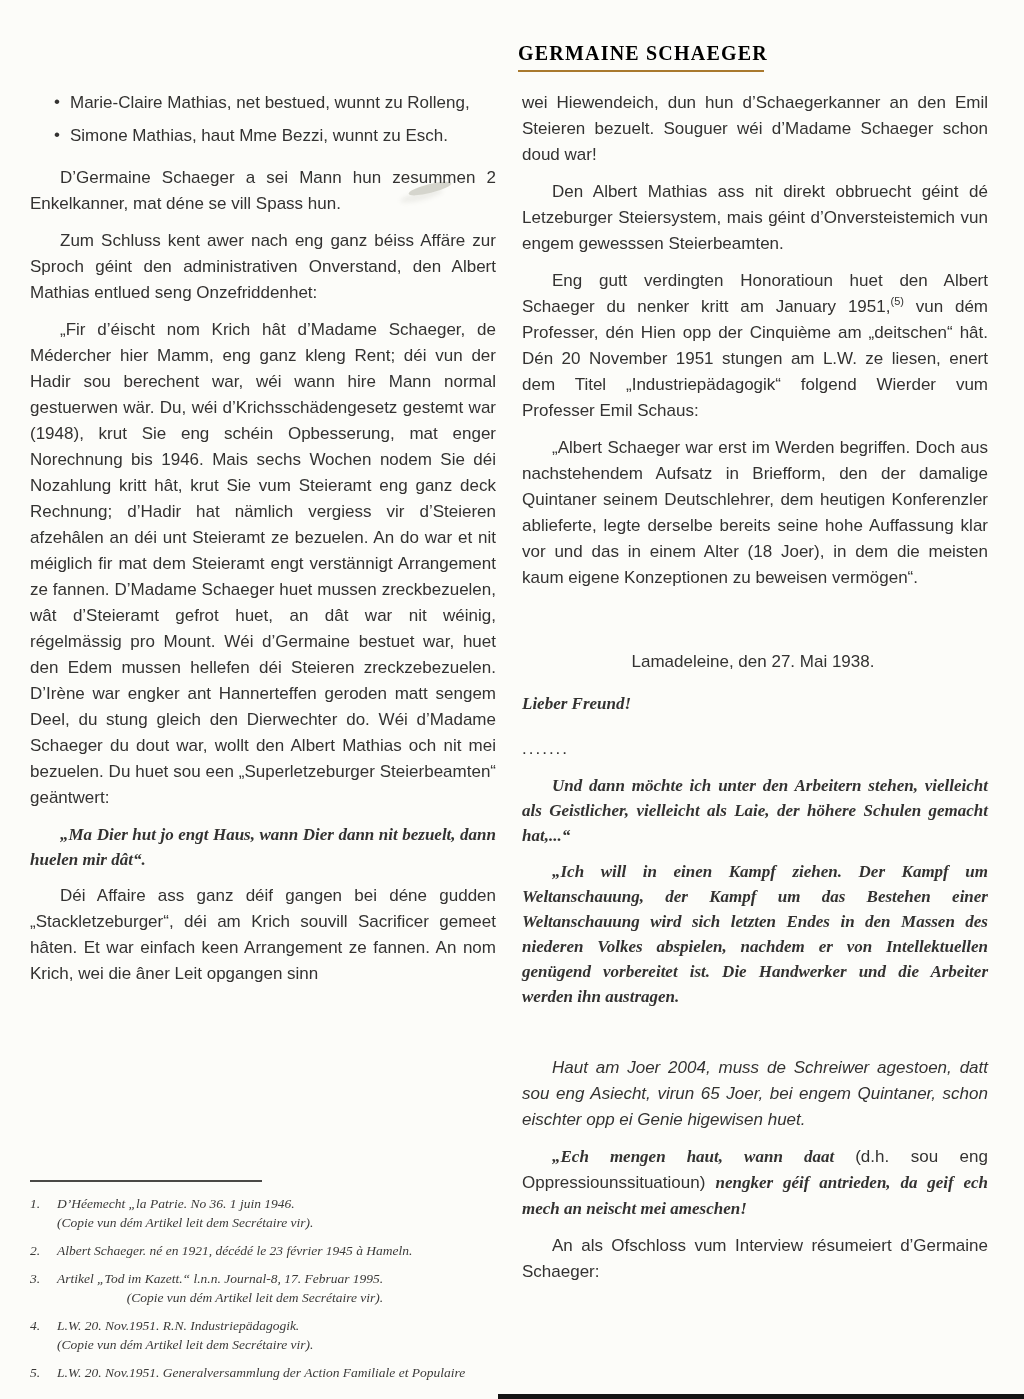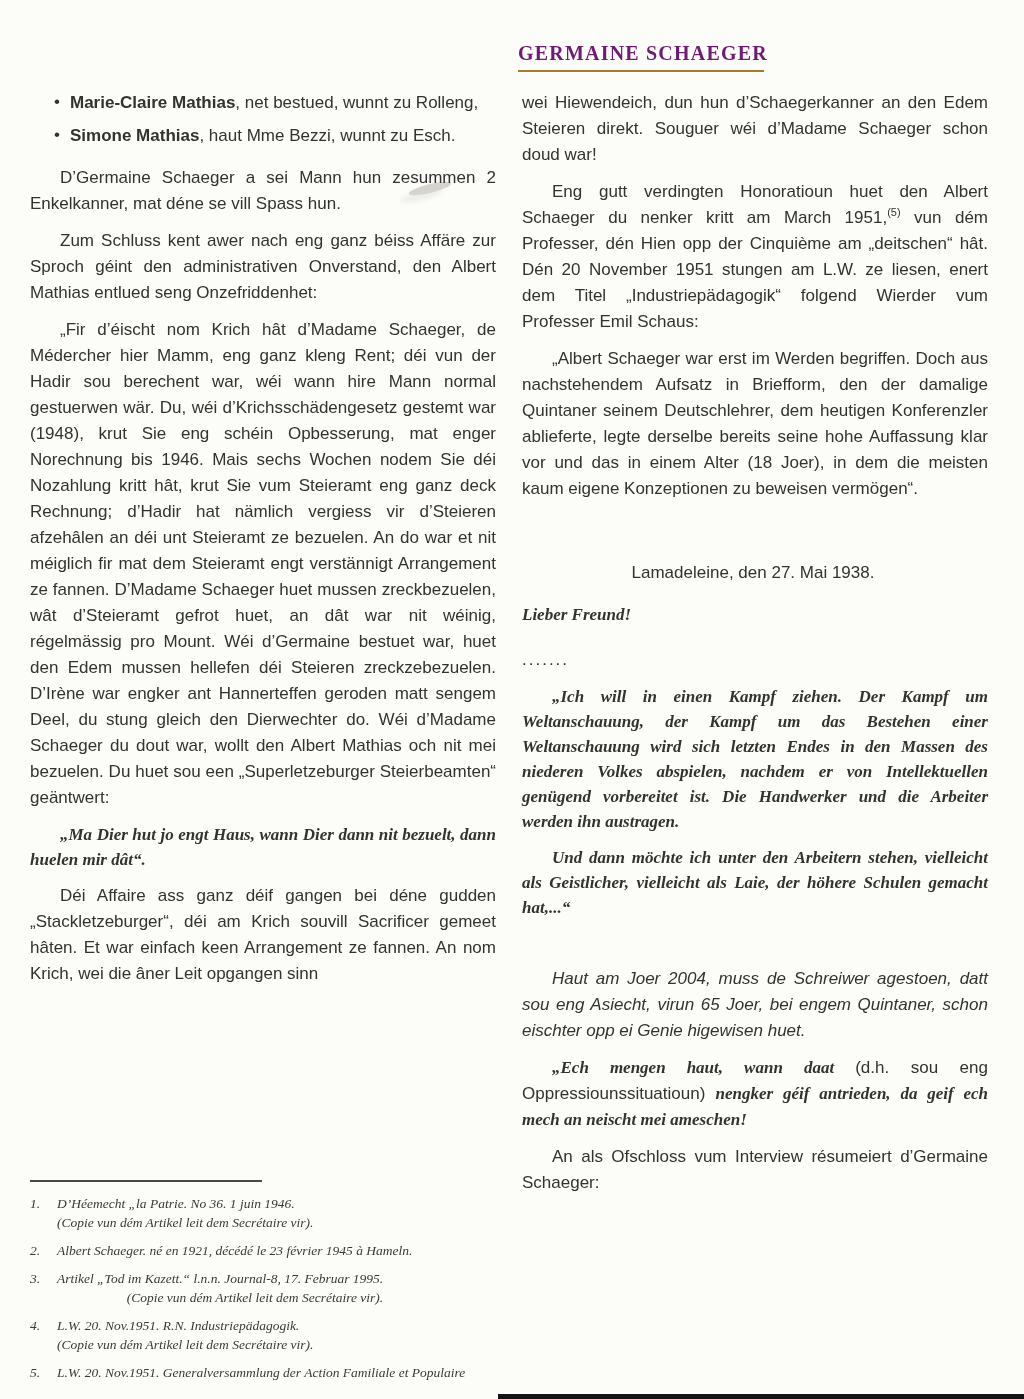--- a/index.html
+++ b/index.html
@@ -12,39 +12,39 @@
     font-family:"Liberation Sans", sans-serif;
     color:#333231;
     overflow:hidden;
   }
   .title{
     position:absolute; left:518px; top:42px;
     width:246px;
     font-family:"Liberation Serif", serif;
     font-size:20px; font-weight:bold;
     letter-spacing:1.2px;
-    color:#701a75;
+    color:#000000;
     border-bottom:2px solid #a9792e;
     padding-bottom:5px;
     white-space:nowrap;
   }
   .columns{
     position:absolute; top:90px; left:30px;
     width:958px;
     display:flex; gap:26px;
     align-items:flex-start;
   }
   .col{
     width:466px;
     font-size:17px; line-height:26px;
     text-align:justify;
   }
   .col p{ margin:0 0 11px; text-indent:30px; }
   .col p.noindent{ text-indent:0; }
-  .bold{ font-weight:bold; }
+  .bold{ font-weight:normal; }
   .bi{
     font-family:"Liberation Serif", serif;
     font-style:italic; font-weight:bold;
     line-height:25px;
   }
   .bullets{ list-style:none; margin:0 0 16px; }
   .bullets li{ position:relative; padding-left:40px; margin-bottom:7px; text-align:left; }
   .bullets li .dot{
     position:absolute; left:24px; top:-1px;
     font-size:17px;
@@ -103,30 +103,31 @@
         </li>
       </ul>
       <p>D’Germaine Schaeger a sei Mann hun zesummen 2 Enkelkanner, mat déne se vill Spass hun.</p>
       <p>Zum Schluss kent awer nach eng ganz béiss Affäre zur Sproch géint den administrativen Onverstand, den Albert Mathias entlued seng Onzefriddenhet:</p>
       <p>„Fir d’éischt nom Krich hât d’Madame Schaeger, de Médercher hier Mamm, eng ganz kleng Rent; déi vun der Hadir sou berechent war, wéi wann hire Mann normal gestuerwen wär. Du, wéi d’Krichsschädengesetz gestemt war (1948), krut Sie eng schéin Opbesserung, mat enger Norechnung bis 1946. Mais sechs Wochen nodem Sie déi Nozahlung kritt hât, krut Sie vum Steieramt eng ganz deck Rechnung; d’Hadir hat nämlich vergiess vir d’Steieren afzehâlen an déi unt Steieramt ze bezuelen. An do war et nit méiglich fir mat dem Steieramt engt verstännigt Arrangement ze fannen. D’Madame Schaeger huet mussen zreckbezuelen, wât d’Steieramt gefrot huet, an dât war nit wéinig, régelmässig pro Mount. Wéi d’Germaine bestuet war, huet den Edem mussen hellefen déi Steieren zreckzebezuelen. D’Irène war engker ant Hannerteffen geroden matt sengem Deel, du stung gleich den Dierwechter do. Wéi d’Madame Schaeger du dout war, wollt den Albert Mathias och nit mei bezuelen. Du huet sou een „Superletzeburger Steierbeamten“ geäntwert:</p>
       <p class="bi">„Ma Dier hut jo engt Haus, wann Dier dann nit bezuelt, dann huelen mir dât“.</p>
       <p>Déi Affaire ass ganz déif gangen bei déne gudden „Stackletzeburger“, déi am Krich souvill Sacrificer gemeet hâten. Et war einfach keen Arrangement ze fannen. An nom Krich, wei die âner Leit opgangen sinn</p>
     </div>
 
     <div class="col">
-      <p class="noindent">wei Hiewendeich, dun hun d’Schaegerkanner an den Edem Steieren direkt. Souguer wéi d’Madame Schaeger schon doud war!</p>
+      <p class="noindent">wei Hiewendeich, dun hun d’Schaegerkanner an den Emil Steieren bezuelt. Souguer wéi d’Madame Schaeger schon doud war!</p>
+      <p>Den Albert Mathias ass nit direkt obbruecht géint dé Letzeburger Steiersystem, mais géint d’Onversteistemich vun engem gewesssen Steierbeamten.</p>
       <p>
-        <span>Eng gutt verdingten Honoratioun huet den Albert Schaeger du nenker kritt am March 1951,</span><sup>(5)</sup><span> vun dém Professer, dén Hien opp der Cinquième am „deitschen“ hât. Dén 20 November 1951 stungen am L.W. ze liesen, enert dem Titel „Industriepädagogik“ folgend Wierder vum Professer Emil Schaus:</span>
+        <span>Eng gutt verdingten Honoratioun huet den Albert Schaeger du nenker kritt am January 1951,</span><sup>(5)</sup><span> vun dém Professer, dén Hien opp der Cinquième am „deitschen“ hât. Dén 20 November 1951 stungen am L.W. ze liesen, enert dem Titel „Industriepädagogik“ folgend Wierder vum Professer Emil Schaus:</span>
       </p>
       <p>„Albert Schaeger war erst im Werden begriffen. Doch aus nachstehendem Aufsatz in Briefform, den der damalige Quintaner seinem Deutschlehrer, dem heutigen Konferenzler ablieferte, legte derselbe bereits seine hohe Auffassung klar vor und das in einem Alter (18 Joer), in dem die meisten kaum eigene Konzeptionen zu beweisen vermögen“.</p>
       <p class="dateline">Lamadeleine, den 27. Mai 1938.</p>
       <p class="bi salutation">Lieber Freund!</p>
       <p class="ellipsis">.......</p>
+      <p class="bi">Und dann möchte ich unter den Arbeitern stehen, vielleicht als Geistlicher, vielleicht als Laie, der höhere Schulen gemacht hat,...“</p>
       <p class="bi quote-block">„Ich will in einen Kampf ziehen. Der Kampf um Weltanschauung, der Kampf um das Bestehen einer Weltanschauung wird sich letzten Endes in den Massen des niederen Volkes abspielen, nachdem er von Intellektuellen genügend vorbereitet ist. Die Handwerker und die Arbeiter werden ihn austragen.</p>
-      <p class="bi">Und dann möchte ich unter den Arbeitern stehen, vielleicht als Geistlicher, vielleicht als Laie, der höhere Schulen gemacht hat,...“</p>
       <p class="gap-top">Haut am Joer 2004, muss de Schreiwer agestoen, datt sou eng Asiecht, virun 65 Joer, bei engem Quintaner, schon eischter opp ei Genie higewisen huet.</p>
       <p>
         <span class="bi">„Ech mengen haut, wann daat </span><span>(d.h. sou eng Oppressiounssituatioun) </span><span class="bi">nengker géif antrieden, da geif ech mech an neischt mei ameschen!</span>
       </p>
       <p>An als Ofschloss vum Interview résumeiert d’Germaine Schaeger:</p>
     </div>
   </div>
 
   <div class="footnotes">
     <div class="fn-rule"></div>

